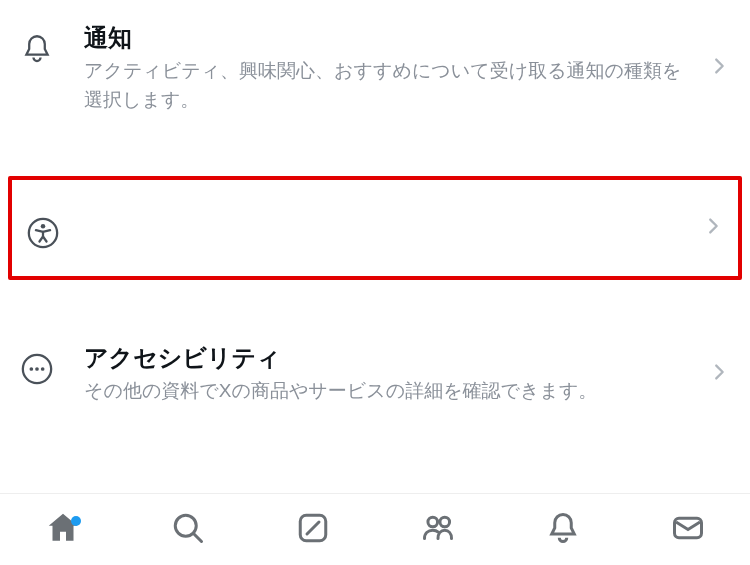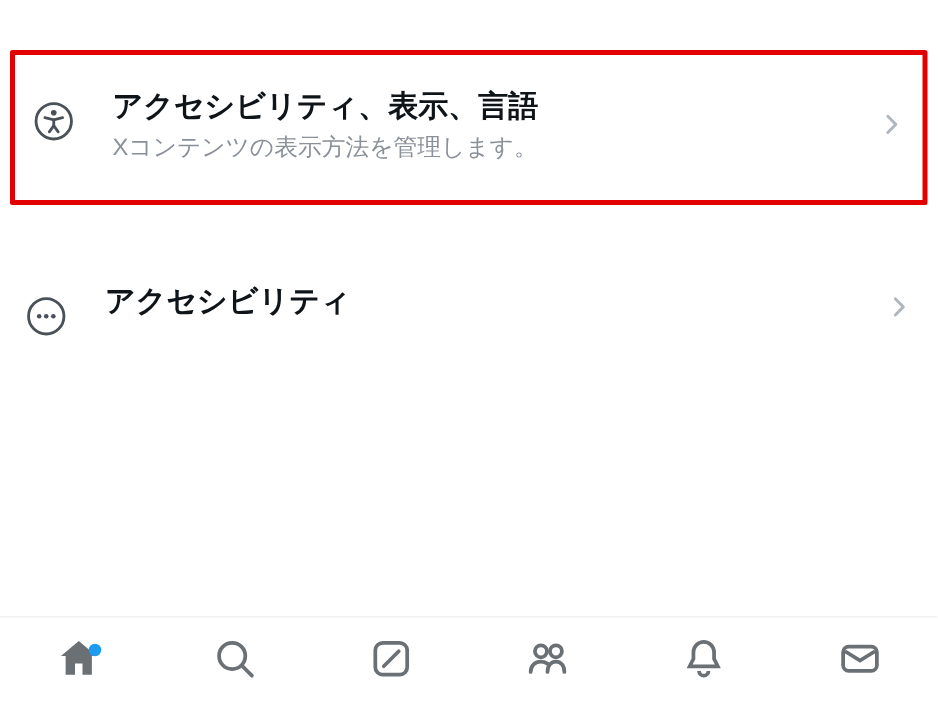--- a/index.html
+++ b/index.html
@@ -94,53 +94,67 @@
       height: 10px;
       background: #1d9bf0;
       border-radius: 50%;
     }
   </style>
 </head>
 <body>
 
 <div class="settings-list">
 
+  <div class="setting-row">
+    <span class="row-icon">
+      <svg viewBox="0 0 24 24" fill="none" stroke="currentColor" stroke-width="1.6">
+        <path d="M12 3 C9 3 6.5 5.4 6.5 8.5 L6.5 12 L4.5 16 L19.5 16 L17.5 12 L17.5 8.5 C17.5 5.4 15 3 12 3 Z"></path>
+        <path d="M9.5 18 A2.5 2.5 0 0 0 14.5 18"></path>
+      </svg>
+    </span>
+    <div class="row-text">
+      <div class="row-title">通知</div>
+      <div class="row-desc">アクティビティ、興味関心、おすすめについて受け取る通知の種類を選択します。</div>
+    </div>
+    <span class="row-chevron">
+      <svg viewBox="0 0 24 24" fill="none" stroke="currentColor" stroke-width="2.5" stroke-linecap="round" stroke-linejoin="round">
+        <polyline points="9,5 16,12 9,19"></polyline>
+      </svg>
+    </span>
+  </div>
 
   <div class="setting-row highlighted">
     <span class="row-icon">
       <svg viewBox="0 0 24 24" fill="none" stroke="currentColor" stroke-width="1.6">
         <circle cx="12" cy="12" r="10"></circle>
         <circle cx="12" cy="7.2" r="1.6" fill="currentColor" stroke="none"></circle>
         <path d="M7 10 L12 11.2 L17 10" stroke-linecap="round"></path>
         <path d="M12 11.2 L12 14.5" stroke-linecap="round"></path>
         <path d="M9.5 18 L12 14.5 L14.5 18" stroke-linecap="round"></path>
       </svg>
     </span>
-    <div class="row-text">
-      <div class="row-title">アクセシビリティ、表示、言語</div>
-      <div class="row-desc">Xコンテンツの表示方法を管理します。</div>
-    </div>
     <span class="row-chevron">
       <svg viewBox="0 0 24 24" fill="none" stroke="currentColor" stroke-width="2.5" stroke-linecap="round" stroke-linejoin="round">
         <polyline points="9,5 16,12 9,19"></polyline>
       </svg>
     </span>
   </div>
 
   <div class="setting-row">
     <span class="row-icon">
       <svg viewBox="0 0 24 24" fill="none" stroke="currentColor" stroke-width="1.6">
         <circle cx="12" cy="12" r="10"></circle>
         <circle cx="8" cy="12" r="1.3" fill="currentColor" stroke="none"></circle>
         <circle cx="12" cy="12" r="1.3" fill="currentColor" stroke="none"></circle>
         <circle cx="16" cy="12" r="1.3" fill="currentColor" stroke="none"></circle>
       </svg>
     </span>
     <div class="row-text">
       <div class="row-title">アクセシビリティ</div>
+      <div class="row-desc">その他の資料でXの商品やサービスの詳細を確認できます。</div>
     </div>
     <span class="row-chevron">
       <svg viewBox="0 0 24 24" fill="none" stroke="currentColor" stroke-width="2.5" stroke-linecap="round" stroke-linejoin="round">
         <polyline points="9,5 16,12 9,19"></polyline>
       </svg>
     </span>
   </div>
 
 </div>
 

